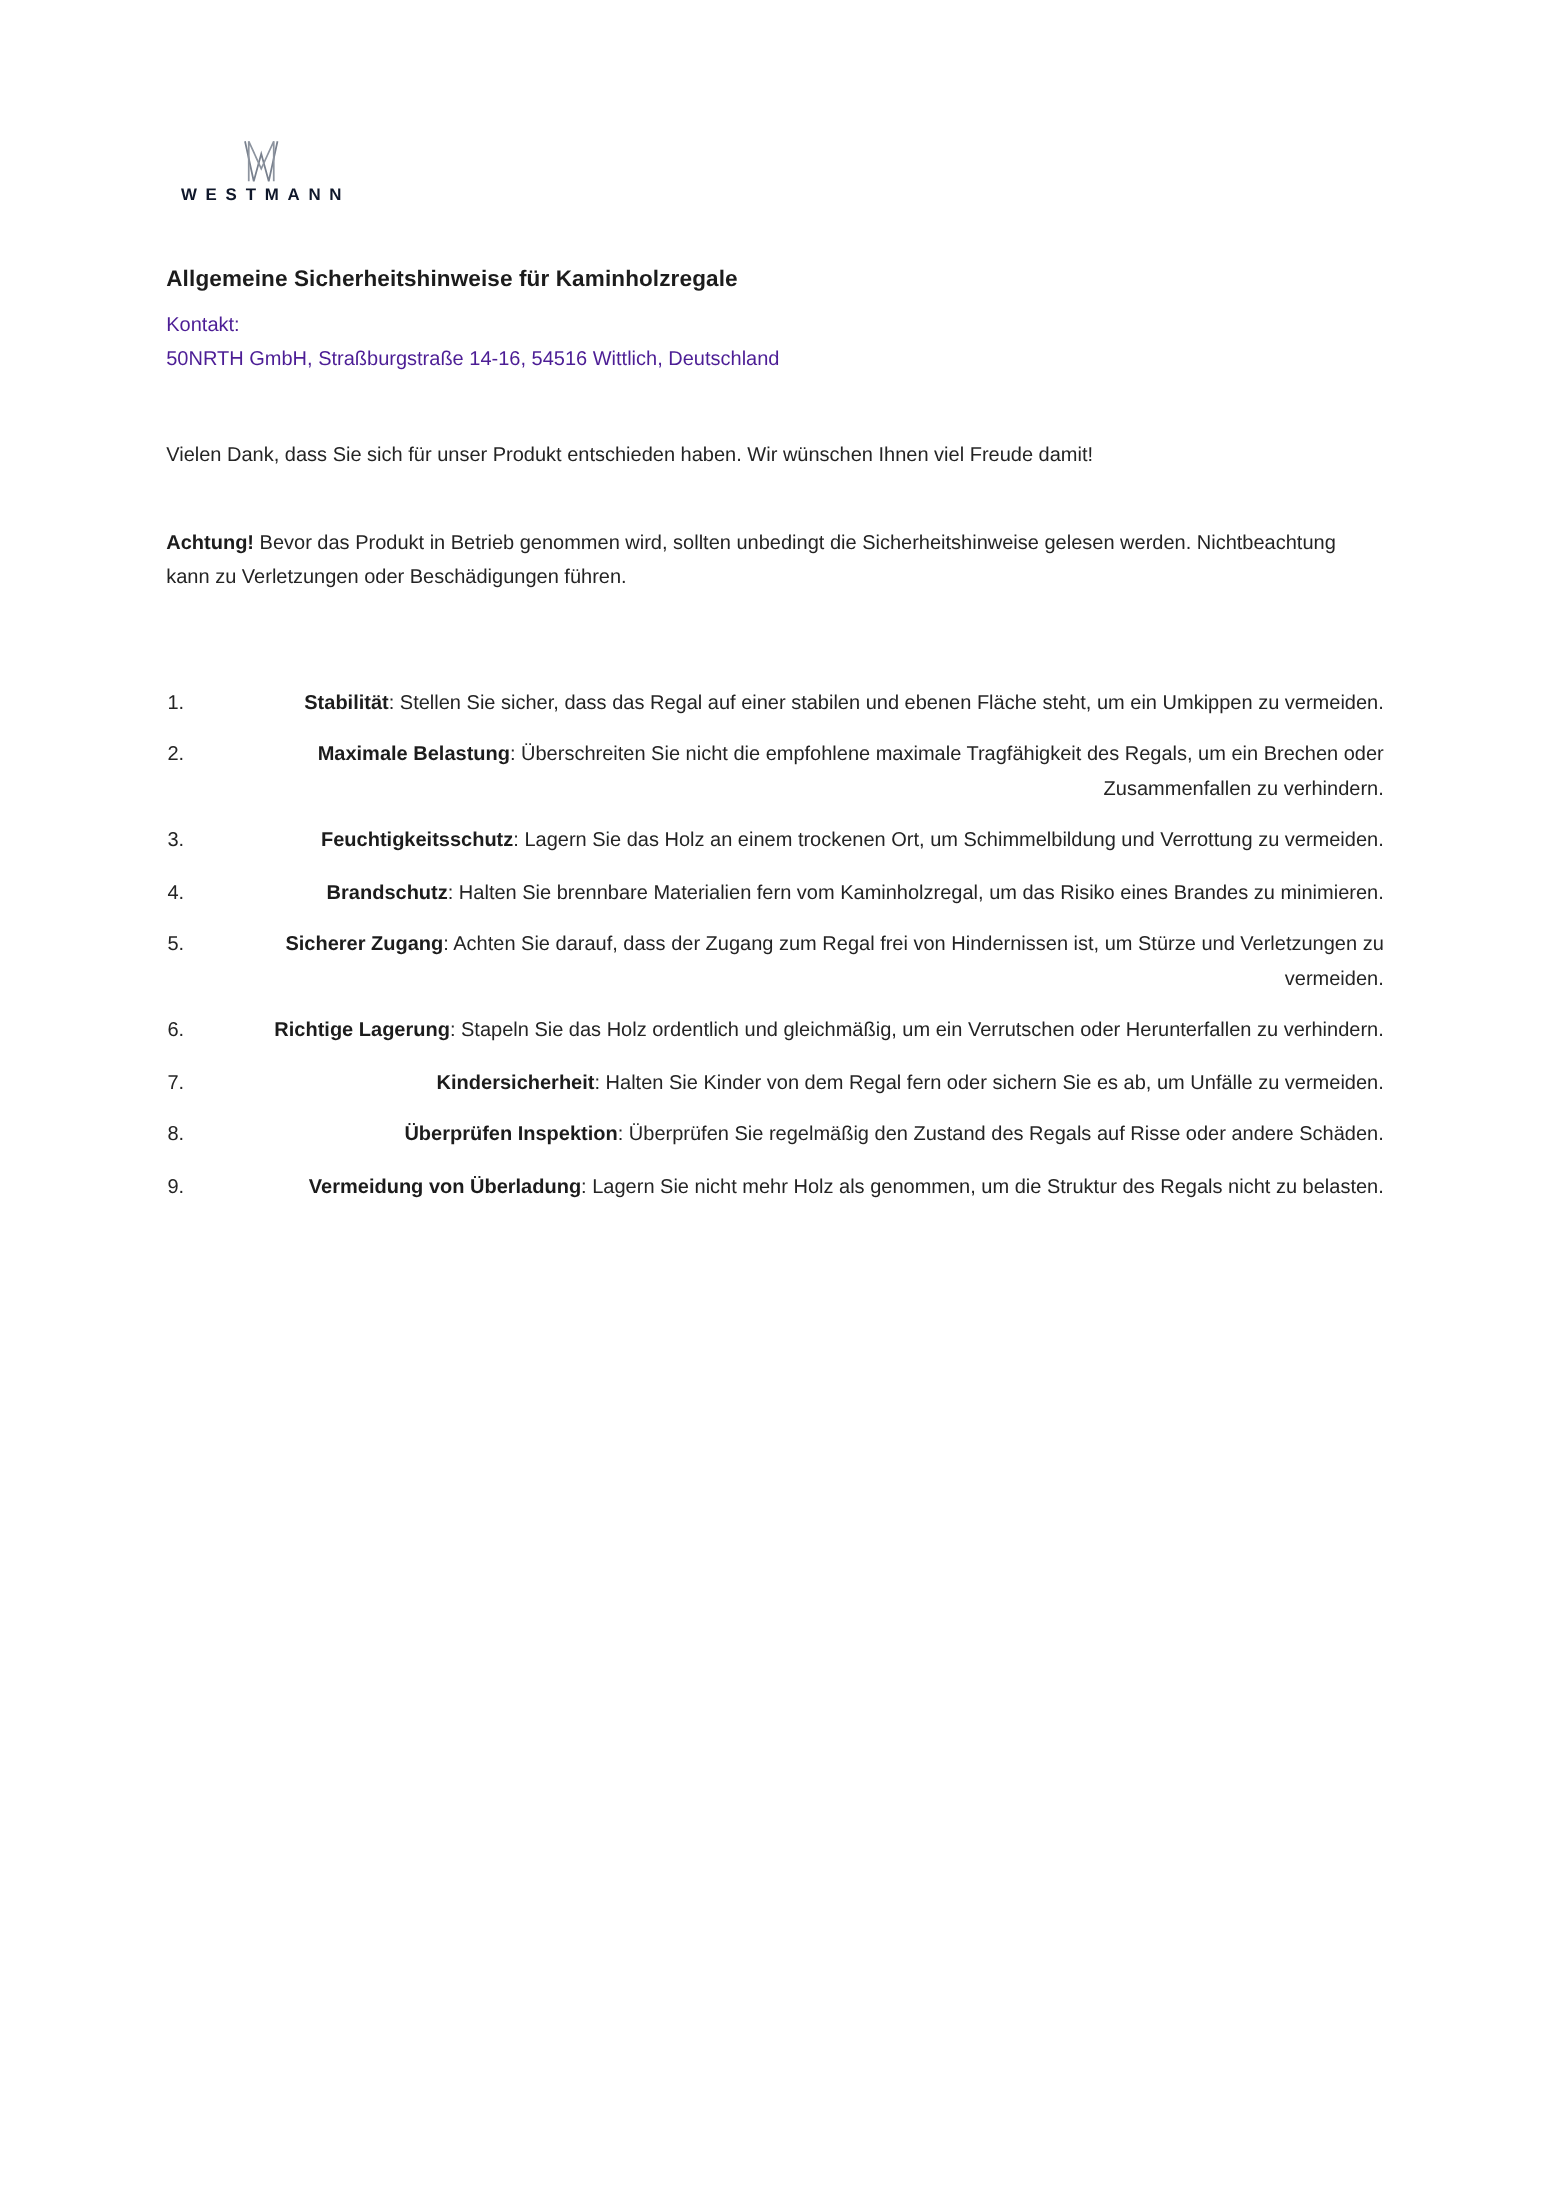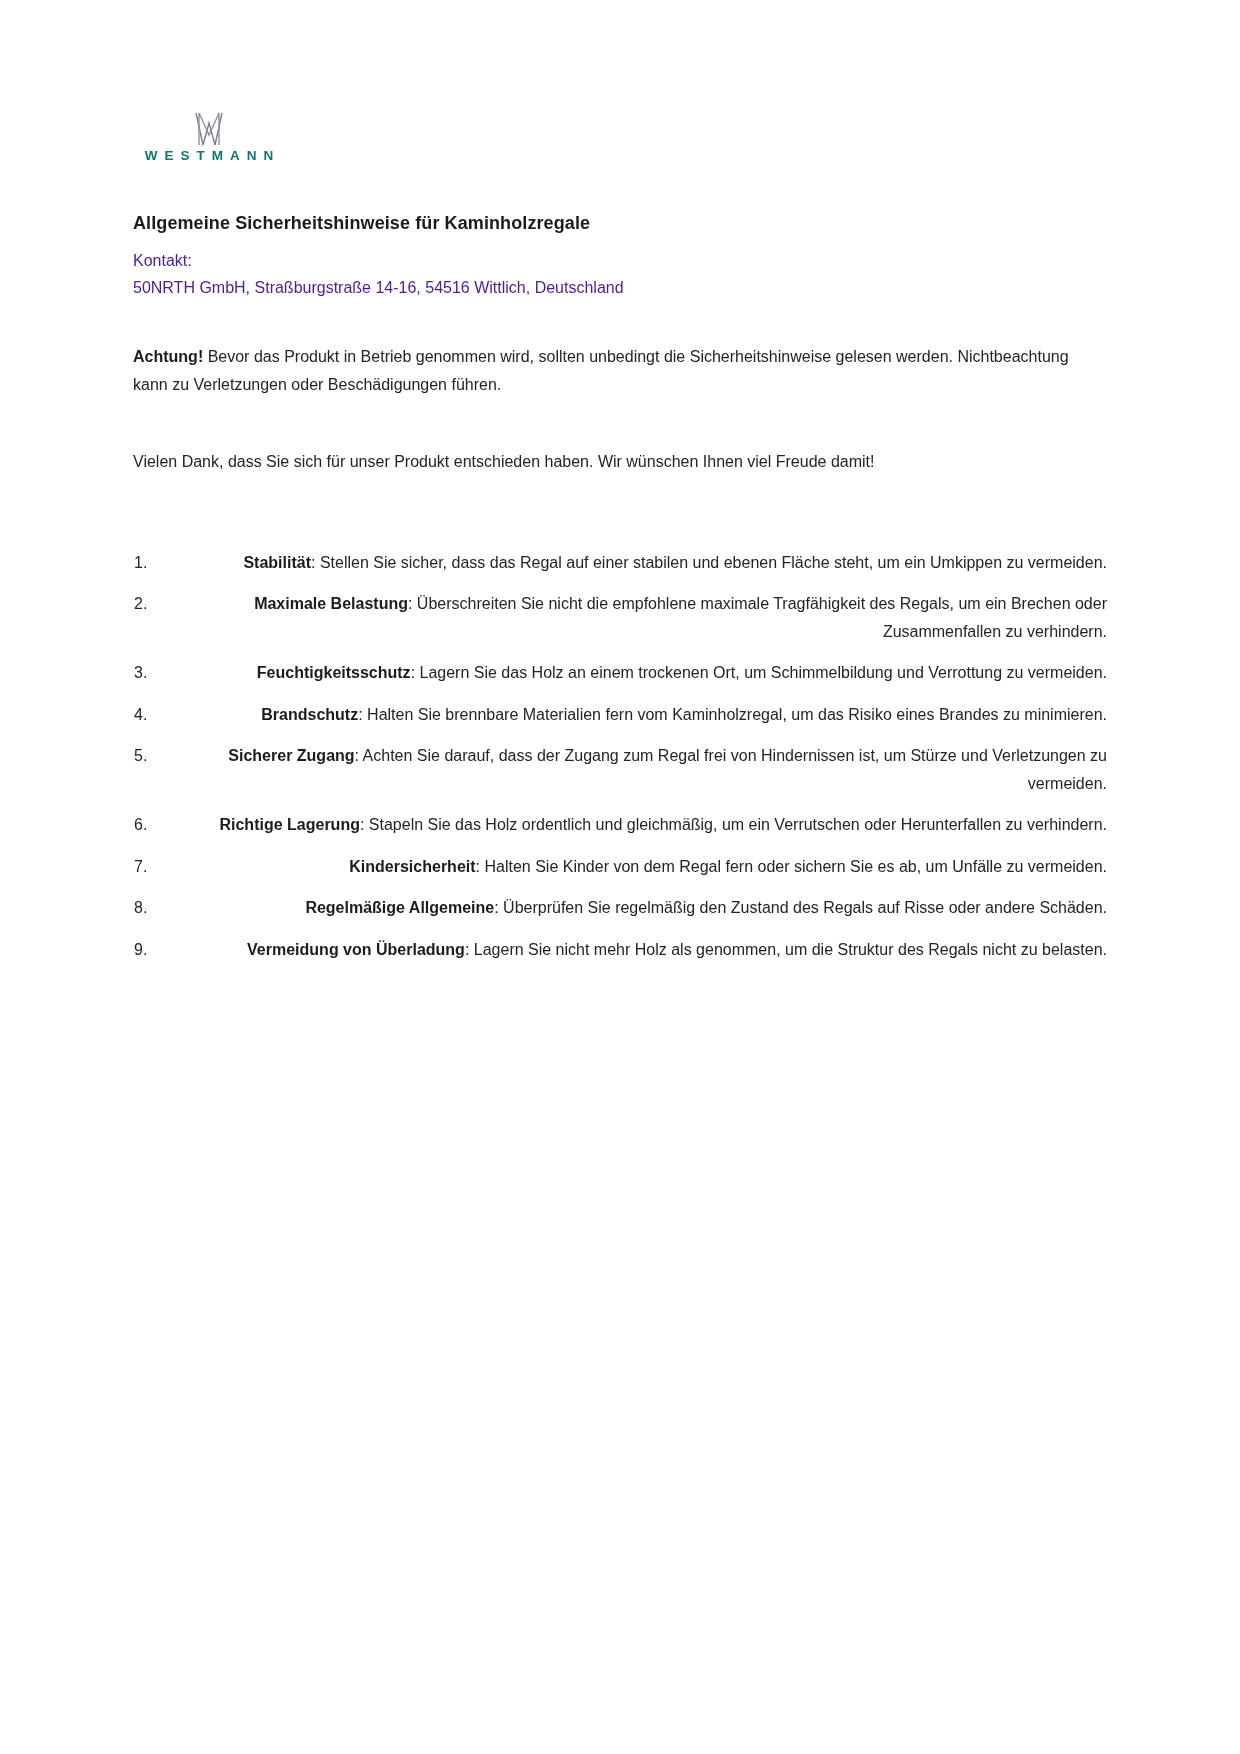--- a/index.html
+++ b/index.html
@@ -27,21 +27,21 @@
   .logo-monogram {
     width: 30px;
     height: 34px;
     margin-bottom: 2px;
   }
   .logo-wordmark {
     font-size: 13.5px;
     font-weight: 700;
     letter-spacing: 7px;
     margin-right: -7px; 
-    color: #0f766e;
+    color: #0f172a;
     white-space: nowrap;
     text-align: right;
   }
   
   .doc-title {
     margin-top: 50px;
     font-size: 18px;
     font-weight: 700;
     color: #1c1c1c;
     letter-spacing: 0.1px;
@@ -100,23 +100,23 @@
       <div class="logo-wordmark">WESTMANN</div>
     </div>
 
     <h1 class="doc-title">Allgemeine Sicherheitshinweise für Kaminholzregale</h1>
 
     <div class="contact">
       <div>Kontakt:</div>
       <div>50NRTH GmbH, Straßburgstraße 14-16, 54516 Wittlich, Deutschland</div>
     </div>
 
+    <p class="para para-intro">Vielen Dank, dass Sie sich für unser Produkt entschieden haben. Wir wünschen Ihnen viel Freude damit!</p>
+
     <p class="para para-warning"><span class="bold">Achtung!</span><span> Bevor das Produkt in Betrieb genommen wird, sollten unbedingt die Sicherheitshinweise gelesen werden. Nichtbeachtung kann zu Verletzungen oder Beschädigungen führen.</span></p>
-
-    <p class="para para-intro">Vielen Dank, dass Sie sich für unser Produkt entschieden haben. Wir wünschen Ihnen viel Freude damit!</p>
 
     <ol class="safety-list">
 
       <li class="safety-item">
         <span class="item-num">1.</span>
         <span class="item-body"><span class="bold">Stabilität</span><span>: Stellen Sie sicher, dass das Regal auf einer stabilen und ebenen Fläche steht, um ein Umkippen zu vermeiden.</span></span>
       </li>
 
       <li class="safety-item">
         <span class="item-num">2.</span>
@@ -143,21 +143,21 @@
         <span class="item-body"><span class="bold">Richtige Lagerung</span><span>: Stapeln Sie das Holz ordentlich und gleichmäßig, um ein Verrutschen oder Herunterfallen zu verhindern.</span></span>
       </li>
 
       <li class="safety-item">
         <span class="item-num">7.</span>
         <span class="item-body"><span class="bold">Kindersicherheit</span><span>: Halten Sie Kinder von dem Regal fern oder sichern Sie es ab, um Unfälle zu vermeiden.</span></span>
       </li>
 
       <li class="safety-item">
         <span class="item-num">8.</span>
-        <span class="item-body"><span class="bold">Regelmäßige Allgemeine</span><span>: Überprüfen Sie regelmäßig den Zustand des Regals auf Risse oder andere Schäden.</span></span>
+        <span class="item-body"><span class="bold">Überprüfen Inspektion</span><span>: Überprüfen Sie regelmäßig den Zustand des Regals auf Risse oder andere Schäden.</span></span>
       </li>
 
       <li class="safety-item">
         <span class="item-num">9.</span>
         <span class="item-body"><span class="bold">Vermeidung von Überladung</span><span>: Lagern Sie nicht mehr Holz als genommen, um die Struktur des Regals nicht zu belasten.</span></span>
       </li>
 
     </ol>
 
   </div>

